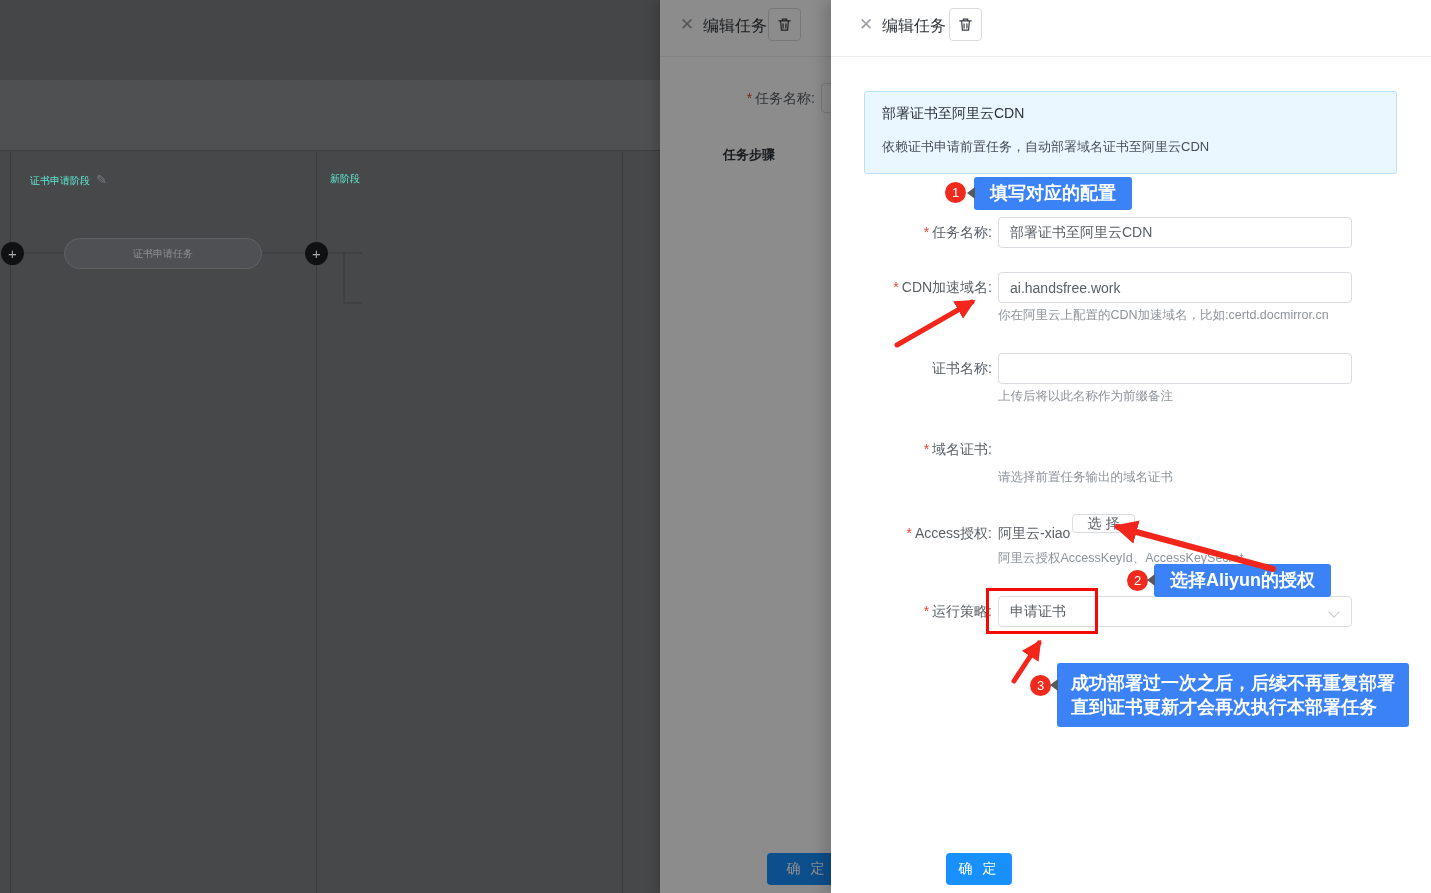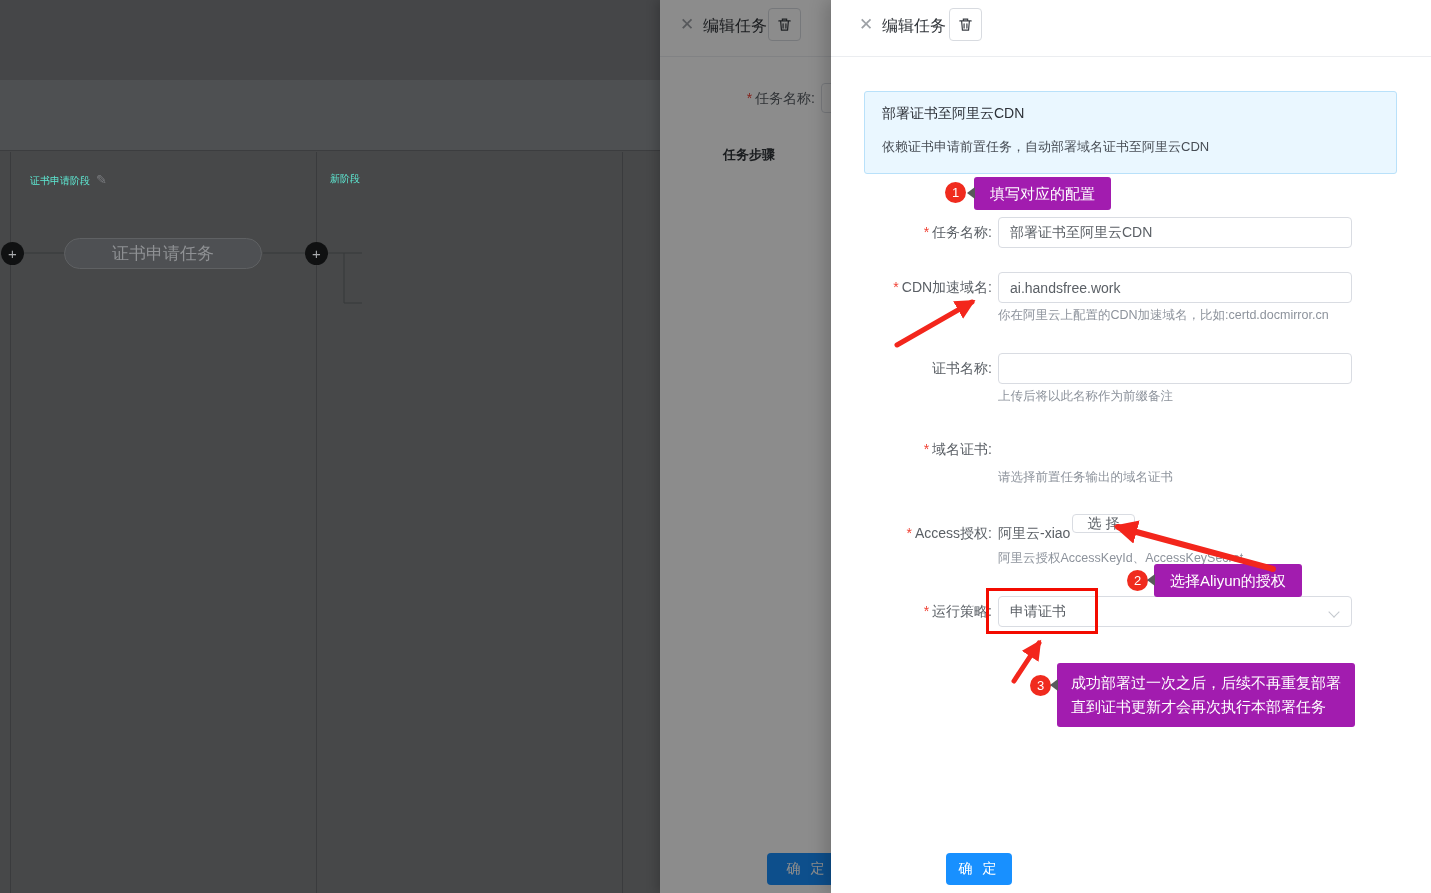--- a/index.html
+++ b/index.html
@@ -17,21 +17,21 @@
   .stage-title { position:absolute; top:20px; font-size:10px; color:#5eead4; white-space:nowrap; }
   .st1 { left:30px; } .st2 { left:330px; }
   .pencil-icon { display:inline-block; margin-left:6px; font-size:13px; color:#7b7d80; cursor:pointer; }
   .pencil-icon::before { content:"\270E"; }
   .conn-svg { position:absolute; left:0; top:0; width:831px; height:741px; pointer-events:none; }
   .plus-btn { position:absolute; width:23px; height:23px; border-radius:50%; background:#101112; color:#a9abae;
               display:flex; align-items:center; justify-content:center; font-size:15px; cursor:pointer; }
   .plus-btn::before { content:"+"; }
   .pb1 { left:1px; top:90px; } .pb2 { left:305px; top:90px; }
   .task-pill { position:absolute; left:64px; top:86px; width:198px; height:31px; border-radius:16px;
-               background:#4e5053; border:1px solid #5f6163; color:#8f9194; font-size:17px;
+               background:#4e5053; border:1px solid #5f6163; color:#8f9194; font-size:10px;
                display:flex; align-items:center; justify-content:center; cursor:pointer; }
   .add-pill { position:absolute; left:362px; width:199px; height:31px; border-radius:16px;
               background:#4a4b4d; border:1px dashed #5a5c5e; color:#818386; font-size:14px;
               display:flex; align-items:center; justify-content:center; gap:6px; cursor:pointer; }
   .ap1 { top:86px; } .ap2 { top:136px; }
   .oplus { width:14px; height:14px; border:1px solid #818386; border-radius:50%;
            display:inline-flex; align-items:center; justify-content:center; font-size:11px; line-height:1; }
   .oplus::before { content:"+"; }
 
   
@@ -61,22 +61,22 @@
 
   
   .d1-close { left:25px; } .d1-title { left:51px; } .d1-trash { left:118px; }
   .info-box { position:absolute; left:33px; top:91px; width:533px; height:83px; background:#eaf7ff;
               border:1px solid #b9e1fa; border-radius:3px; }
   .info-title { position:absolute; left:17px; top:13px; font-size:14px; font-weight:500; color:#2d3138; }
   .info-desc  { position:absolute; left:17px; top:46px; font-size:13px; color:#474d55; }
 
   .ann-circle { position:absolute; width:21px; height:21px; border-radius:50%; background:#f02b1e; color:#fff;
                 font-size:13px; display:flex; align-items:center; justify-content:center; z-index:6; }
-  .ann-tip { position:absolute; background:#a21caf; color:#fff; font-size:15px; border-radius:3px;
-             padding:0 16px; height:33px; line-height:33px; white-space:nowrap; z-index:6; }
+  .ann-tip { position:absolute; background:#3b82f6; color:#fff; font-size:18px; border-radius:3px;
+             padding:0 16px; height:33px; line-height:33px; white-space:nowrap; z-index:6;font-weight:bold; }
   .ann-tip::before { content:""; position:absolute; left:-7px; top:10px; border-top:6px solid transparent;
                      border-bottom:6px solid transparent; border-right:8px solid #58595a; }
   .ann-tip.multi { height:auto; line-height:24px; padding:8px 14px; }
   .ann-tip.multi::before { top:16px; }
   .ac1 { left:114px; top:182px; } .at1 { left:143px; top:177px; }
   .ac2 { left:296px; top:570px; } .at2 { left:323px; top:564px; }
   .ac3 { left:199px; top:675px; } .at3 { left:226px; top:663px; }
 
   .f-label { position:absolute; width:161px; text-align:right; font-size:14px; color:#5b6066;
              height:30px; line-height:30px; white-space:nowrap; }

